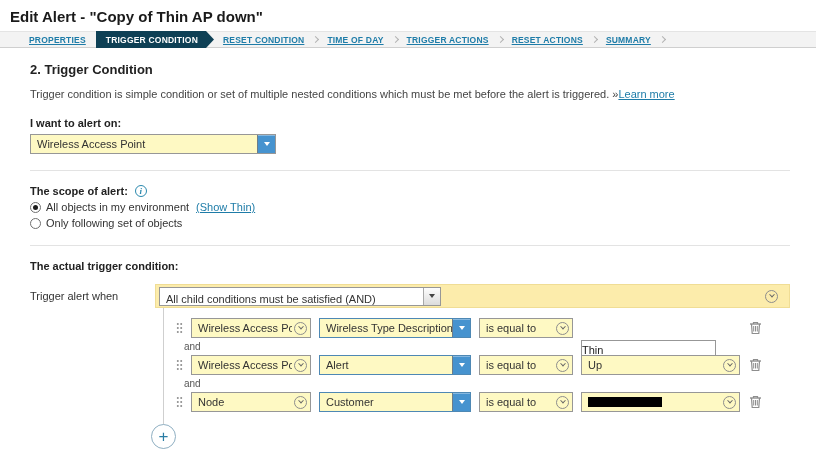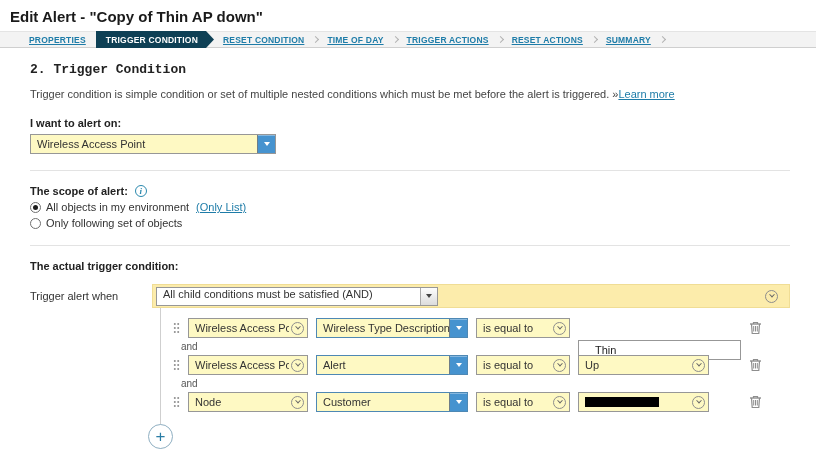--- a/index.html
+++ b/index.html
@@ -14,21 +14,21 @@
           border-top:1px solid #e4e4e4; border-bottom:1px solid #cfcfcf;
           padding-left:24px; font-size:8.5px; font-weight:bold; letter-spacing:.2px; }
   .tab-link { margin:0 5px; white-space:nowrap; }
   .sep { width:5px; height:5px; border-right:1px solid #b2b2b2; border-bottom:1px solid #b2b2b2;
          transform:rotate(-45deg); margin:0 4px; flex:none; }
   .tab-active { background:var(--active-tab-bg,#0e4055); color:#fff; height:17px; display:flex;
          align-items:center; padding:0 16px 0 10px; margin:0 4px 0 5px; white-space:nowrap;
          clip-path:polygon(0 0, calc(100% - 8px) 0, 100% 50%, calc(100% - 8px) 100%, 0 100%); }
 
   .content { padding:14px 26px 0 30px; }
-  .h2 { font-size:13px; font-weight:bold; color:#222; margin-bottom:11px;font-family:Liberation Mono, monospace; }
+  .h2 { font-size:13px; font-weight:bold; color:#222; margin-bottom:11px; }
   .desc { color:#444; margin-bottom:17px; }
   .field-label { font-weight:bold; margin-bottom:5px; color:#222; }
 
   .sel { display:inline-flex; align-items:center; height:20px; border:1px solid #979797; background:#fef9c3; }
   .sel-text { padding:0 4px 0 6px; white-space:nowrap; overflow:hidden; flex:1; text-align:left; }
   .blue-btn { width:18px; height:100%; background:var(--dropdown-btn,#4693cf);
               box-shadow:inset 0 1px 0 rgba(255,255,255,.35); border-left:1px solid #6e7d88;
               display:flex; align-items:center; justify-content:center; flex:none; }
   .tri { width:0; height:0; border-left:3.5px solid transparent; border-right:3.5px solid transparent;
          border-top:4px solid #fff; }
@@ -53,33 +53,33 @@
            display:inline-flex; align-items:center; justify-content:center; flex:none; cursor:pointer; }
   .radio.checked::after { content:""; width:5px; height:5px; border-radius:50%; background:#1d1d1d; }
   .radio-row a { margin-left:2px; }
 
   .builder { display:flex; margin-top:12px; }
   .when-label { width:125px; padding-top:6px; color:#333; }
   .builder-right { flex:1; }
   .group-bar { height:24px; background:var(--group-bar-bg,#fcecab); border:1px solid #f0dd95;
                display:flex; align-items:center; padding:0 8px 0 3px; }
   .group-sel { width:282px; height:19px; background:#fff; border:1px solid #979797;
-               display:flex; align-items:flex-start; cursor:pointer; }
+               display:flex; align-items:flex-end; cursor:pointer; }
   .ml-auto { margin-left:auto; }
 
   .rows-wrap { border-left:1px solid #cfcfcf; margin-left:8px; padding-top:9px; }
   .cond-row { display:flex; align-items:center; gap:8px; margin-left:12px; height:22px; }
   .drag { width:7px; height:12px; flex:none; cursor:grab;
           background-image:radial-gradient(circle,#9a9a9a 1px,rgba(0,0,0,0) 1.3px);
           background-size:3.5px 4px; }
   .sel.obj { width:120px; }
   .sel.fld { width:152px; border-color:#4e88b4; }
   .sel.op  { width:94px; }
-  .sel.val { width:131px;justify-content:center; }
-  .val-input { width:163px; height:20px; border:1px solid #979797; padding:0 16px; font:inherit; color:#222;margin-top:44px; }
+  .sel.val { width:159px;justify-content:center; }
+  .val-input { width:135px; height:20px; border:1px solid #979797; padding:0 0; font:inherit; color:#222;margin-top:44px; }
   .redact { width:74px; height:10px; background:#000; margin-left:6px; flex:none; }
   .joiner { margin:2px 0 2px 20px; color:#555; font-size:10px; }
   .trash { margin-left:auto; margin-right:28px; cursor:pointer; display:flex; align-items:center; }
   .add-btn { width:25px; height:25px; border-radius:50%; border:1px solid #8fafc2; background:#fff;
              color:#2a7da5; font-size:17px; line-height:22px; text-align:center; cursor:pointer;
              margin:11px 0 0 -13px; display:block; position:relative; }
 </style>
 </head>
 <body>
 
@@ -120,21 +120,21 @@
 
   <div class="divider"></div>
 
   <div class="scope-head">
     <span>The scope of alert:</span>
     <span class="info-icon">i</span>
   </div>
   <div class="radio-row">
     <span class="radio checked"></span>
     <span>All objects in my environment</span>
-    <a>(Only List)</a>
+    <a>(Show Thin)</a>
   </div>
   <div class="radio-row">
     <span class="radio"></span>
     <span>Only following set of objects</span>
   </div>
 
   <div class="divider"></div>
 
   <div class="field-label">The actual trigger condition:</div>
 

